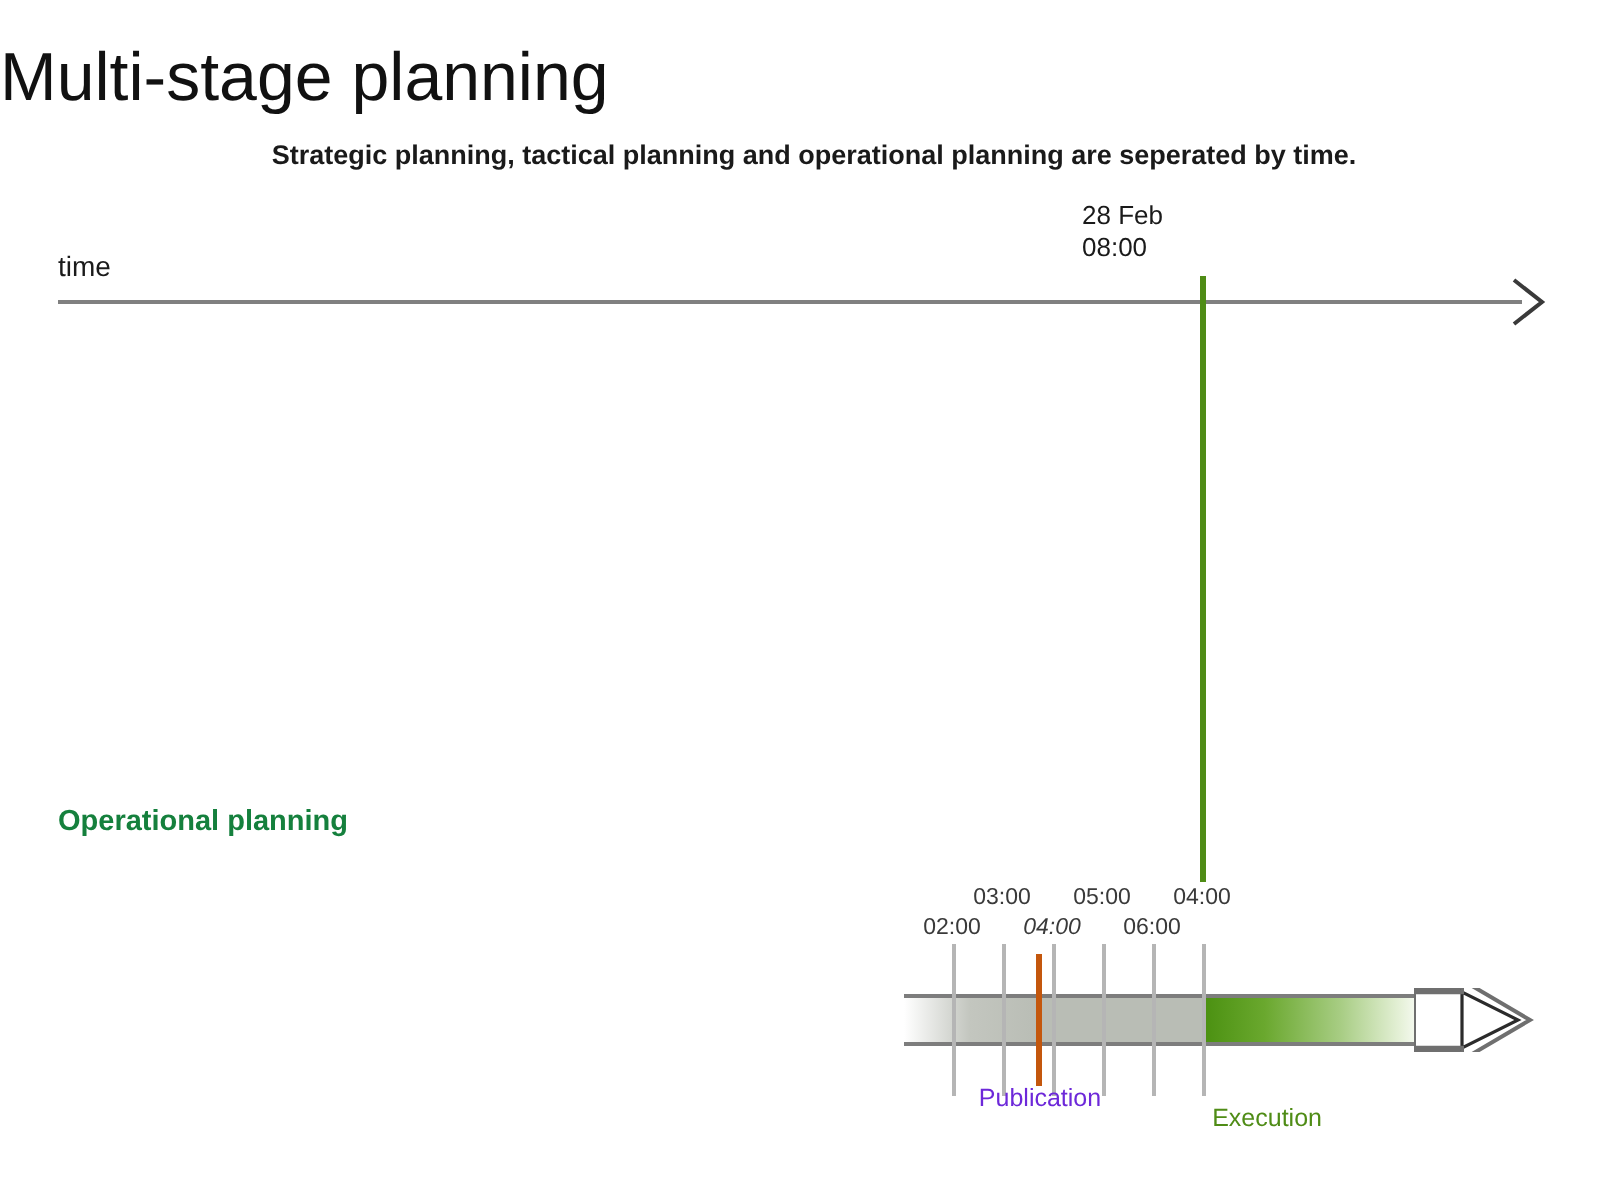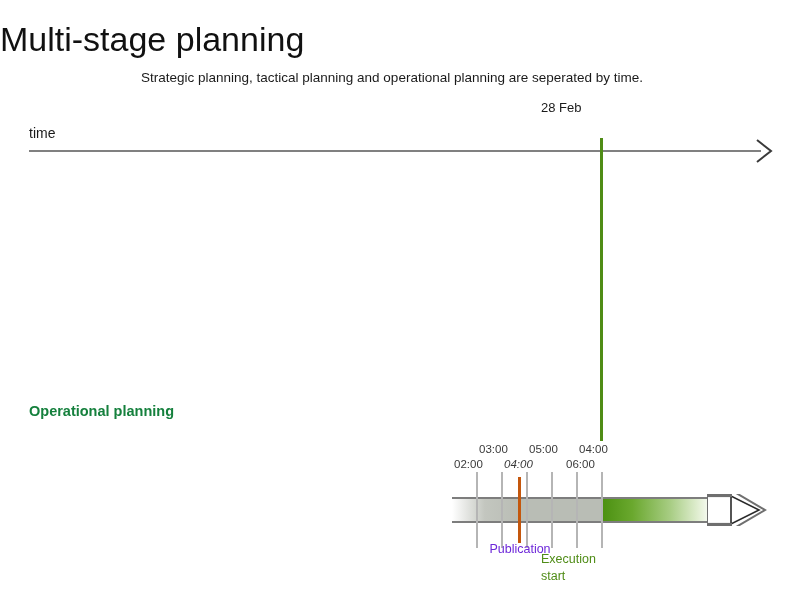--- a/index.html
+++ b/index.html
@@ -30,24 +30,25 @@
     color: #111111;
     white-space: nowrap;
   }
   #chart-subtitle {
     position: absolute;
     left: 0;
     top: 68px;
     width: 784px;
     text-align: center;
     font-size: 13.5px;
-    font-weight: 400;
+    font-weight: 700;
     line-height: 20px;
     color: #1a1a1a;
     white-space: nowrap;
+    padding-left: 15px;
   }
 
   
   #time-axis-label {
     position: absolute;
     left: 29px;
     top: 124px;
     font-size: 14px;
     color: #1a1a1a;
     line-height: 18px;
@@ -145,20 +146,21 @@
     width: 2px;
     height: 76px;
     background: #b5b5b5;
   }
   .tick-label {
     position: absolute;
     font-size: 11.5px;
     line-height: 14px;
     color: #3a3a3a;
     white-space: nowrap;
+    text-align: center;
     width: 44px;
   }
 
   
   #publication-marker {
     position: absolute;
     left: 518px;
     top: 477px;
     width: 3px;
     height: 66px;
@@ -174,21 +176,21 @@
     line-height: 16px;
     color: #6d28d9;
   }
 
   
   #execution-start-label {
     position: absolute;
     left: 541px;
     top: 551px;
     width: 120px;
-    text-align: left;
+    text-align: right;
     font-size: 12.5px;
     line-height: 17px;
     color: #4f8c16;
   }
   #execution-start-label span { display: block; }
 </style>
 </head>
 <body>
 
 <div id="chart-title">Multi-stage planning</div>
@@ -200,20 +202,21 @@
 <div id="time-axis-line"></div>
 
 <div id="time-axis-arrowhead">
   <svg width="18" height="26" viewBox="0 0 18 26">
     <polyline points="2,2 16,13 2,24" fill="none" stroke="#3a3a3a" stroke-width="2"></polyline>
   </svg>
 </div>
 
 <div id="milestone-label">
   <span class="milestone-date">28 Feb</span>
+  <span class="milestone-time">08:00</span>
 </div>
 
 <div id="milestone-line"></div>
 
 <div id="row-label-operational">Operational planning</div>
 
 <div id="timeline-bar-group">
 
   <div id="bar-segment-past" class="bar-body"></div>
 
@@ -231,27 +234,26 @@
 
   <div class="bar-tick" style="left:24px;"></div>
   <div class="bar-tick" style="left:49px;"></div>
   <div class="bar-tick" style="left:74px;"></div>
   <div class="bar-tick" style="left:99px;"></div>
   <div class="bar-tick" style="left:124px;"></div>
   <div class="bar-tick" style="left:149px;"></div>
 
   <div class="tick-label" style="left:2px;  top:-37px;">02:00</div>
   <div class="tick-label" style="left:52px; top:-37px;font-style:italic;">04:00</div>
-  <div class="tick-label" style="left:102px;top:-37px;margin-left:12px;">06:00</div>
+  <div class="tick-label" style="left:102px;top:-37px;">06:00</div>
 
   <div class="tick-label" style="left:27px; top:-52px;">03:00</div>
   <div class="tick-label" style="left:77px; top:-52px;">05:00</div>
   <div class="tick-label" style="left:127px;top:-52px;">04:00</div>
 </div>
 
 <div id="publication-marker"></div>
 
 <div id="publication-label">Publication</div>
 
 <div id="execution-start-label">
   <span>Execution</span>
-  <span>start</span>
 </div>
 
 </body></html>

